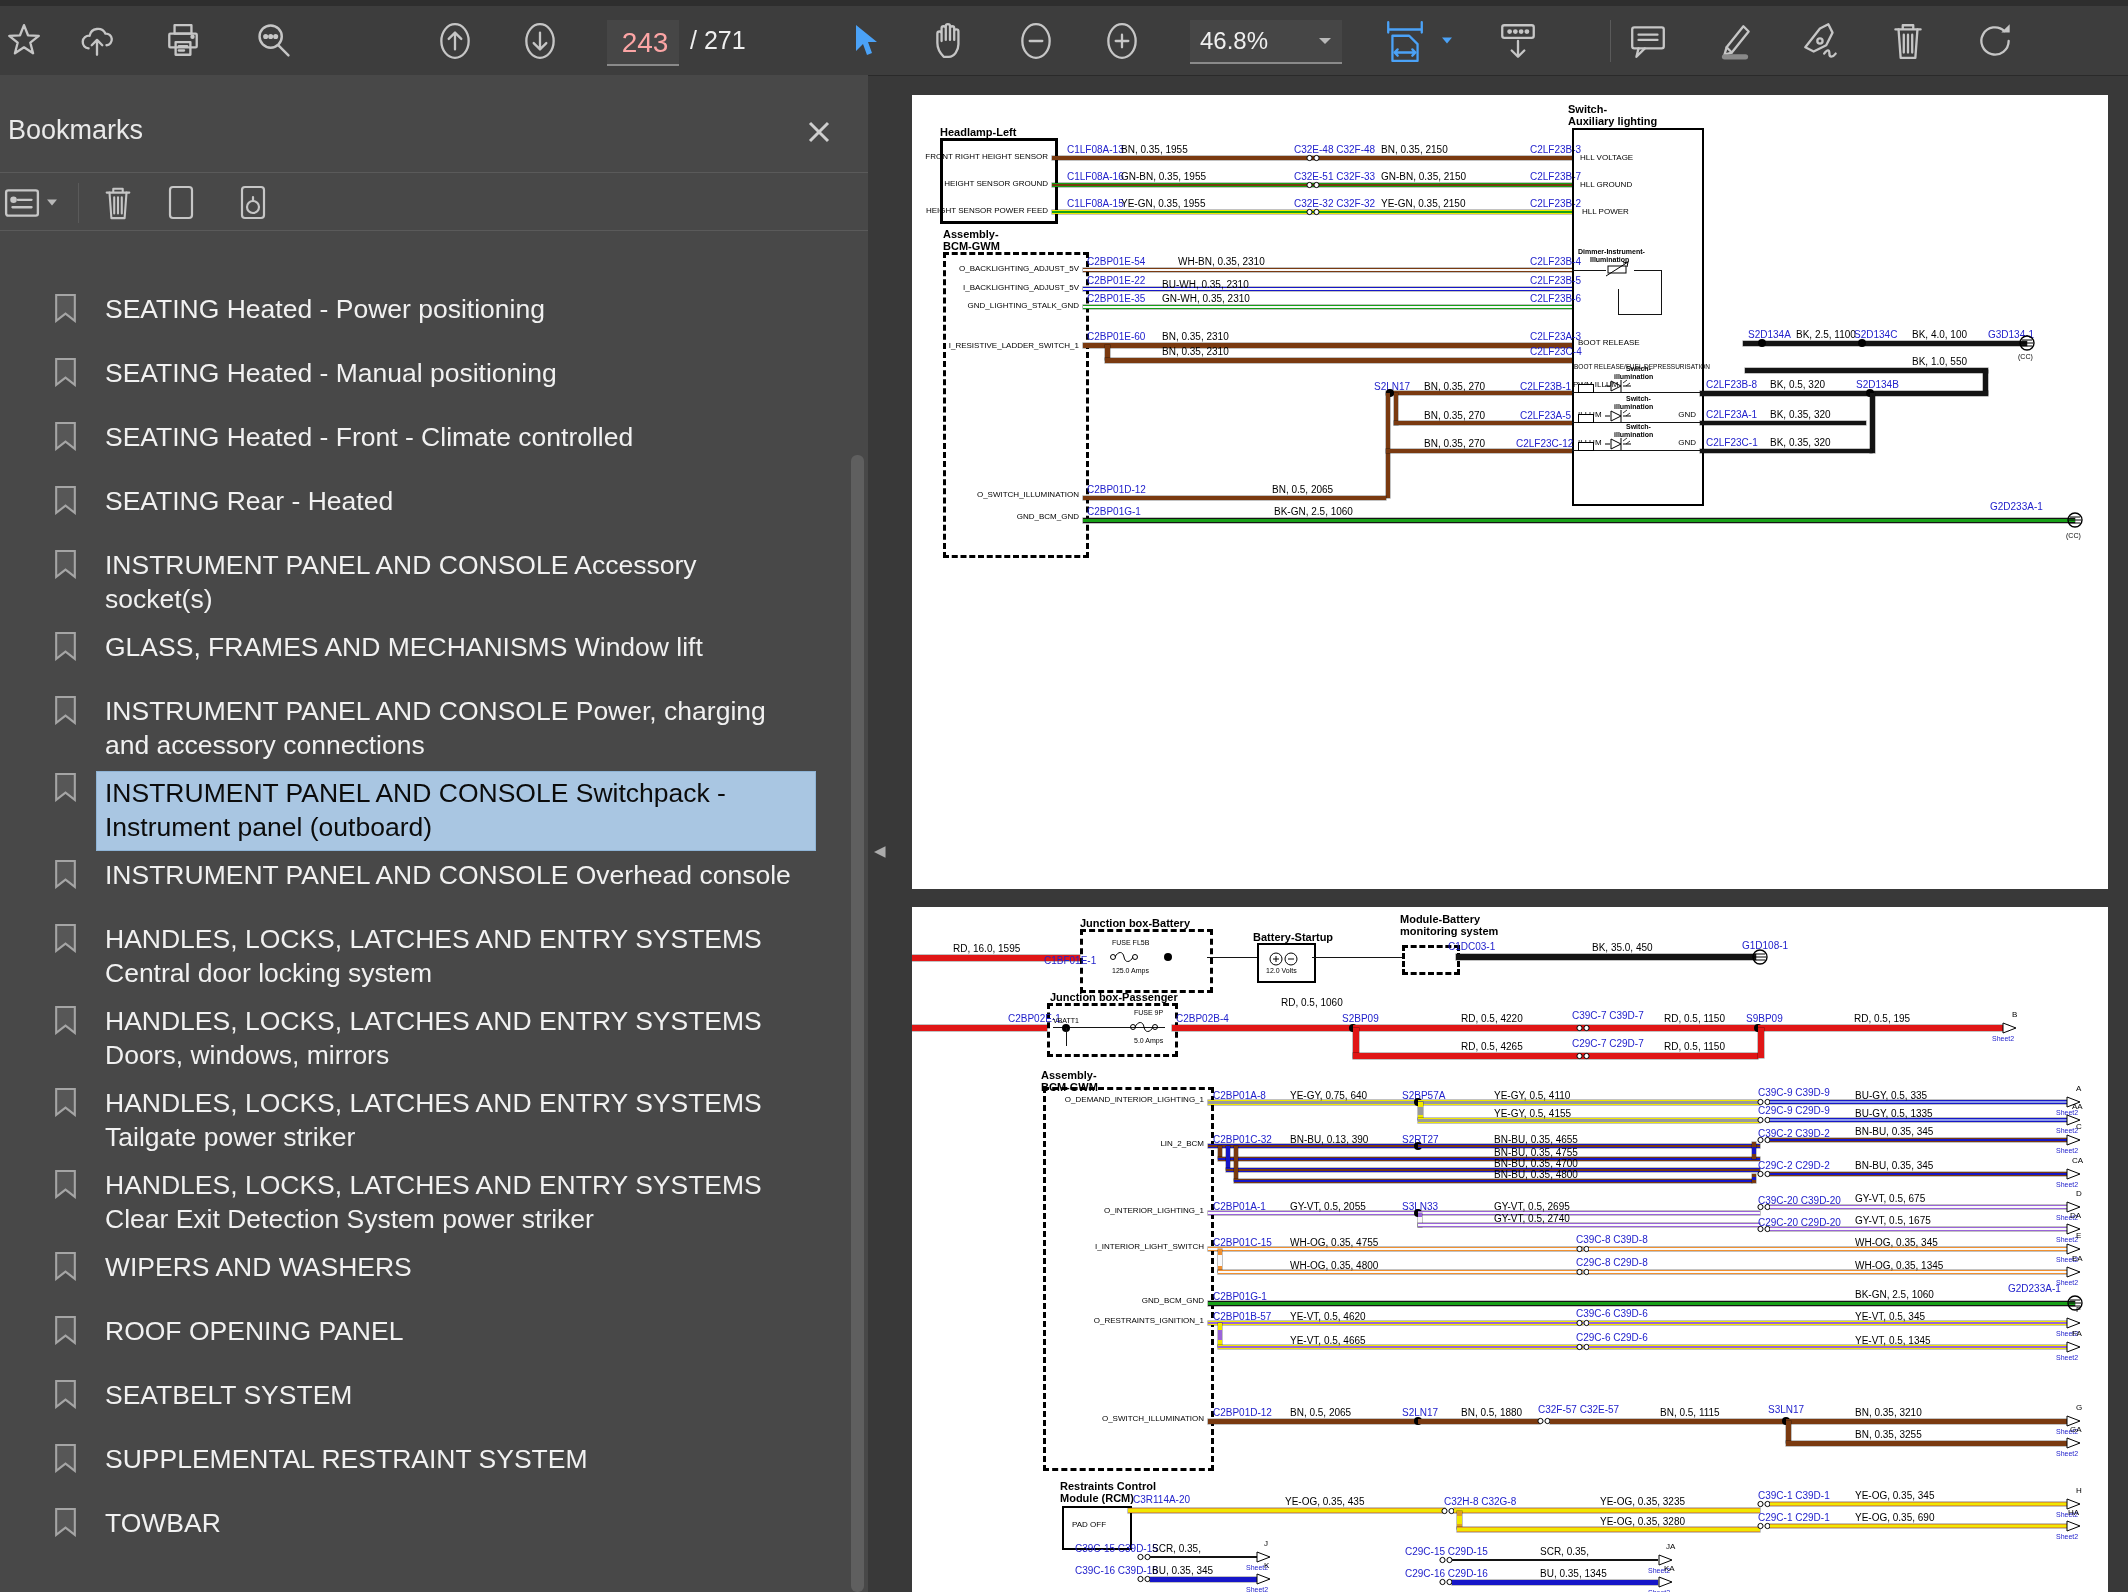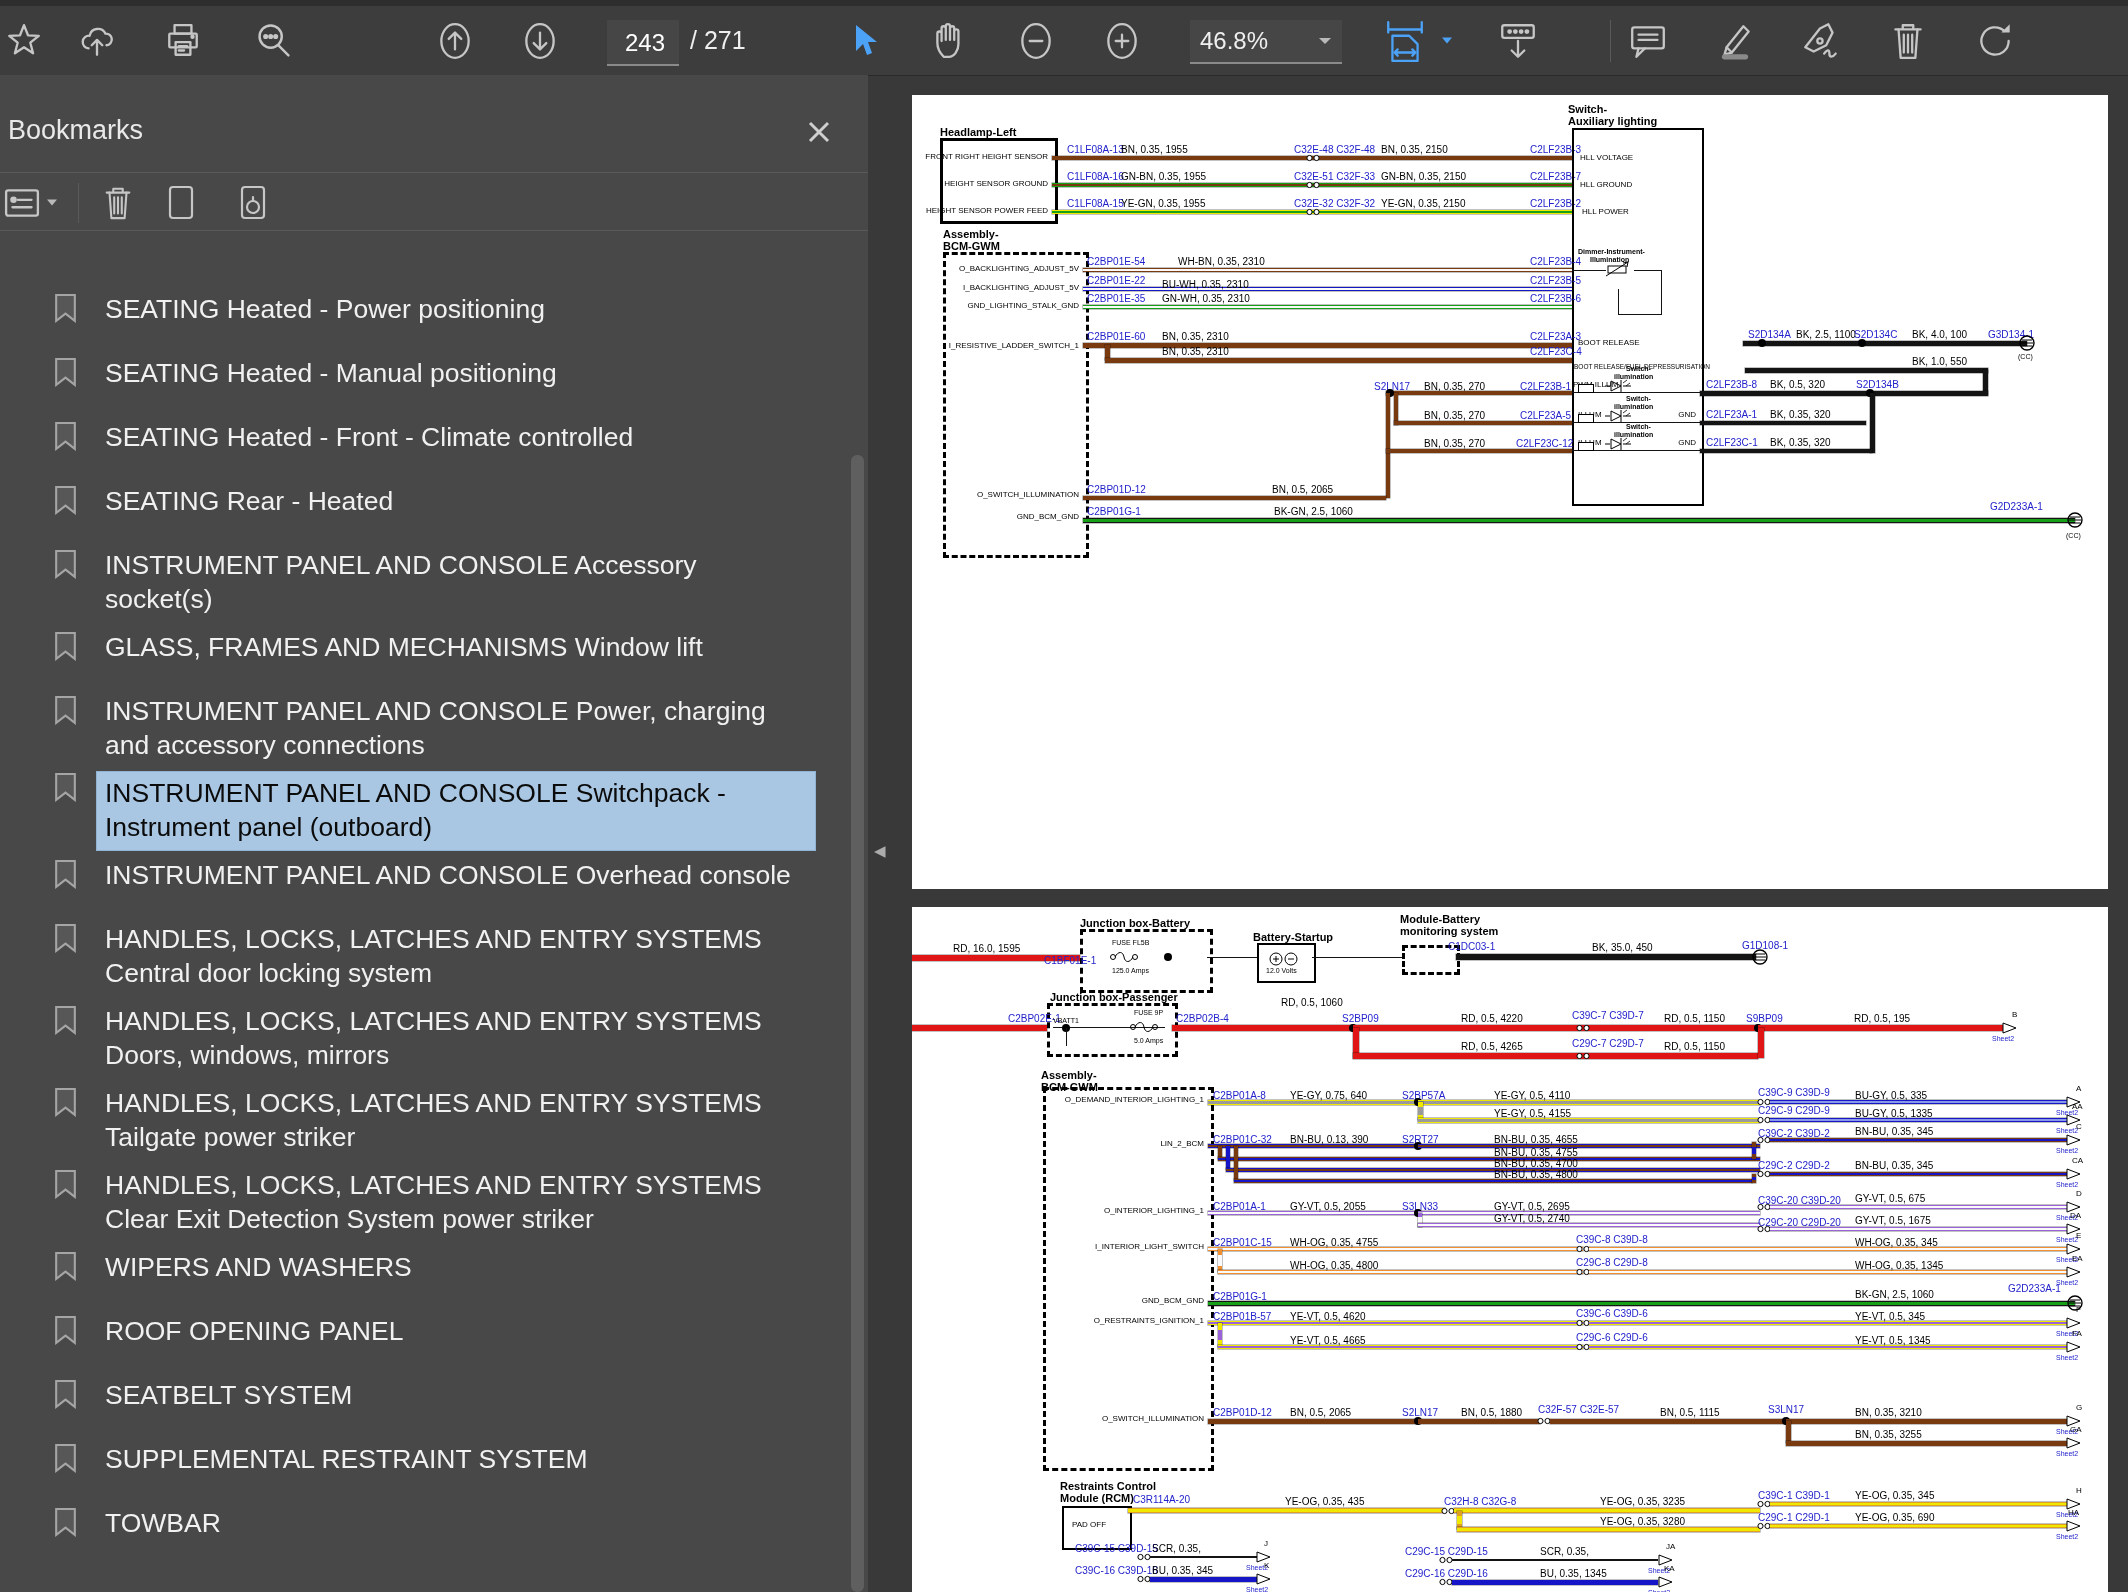--- a/index.html
+++ b/index.html
@@ -8,22 +8,22 @@
   
   .topstrip{position:absolute;left:0;top:0;width:2128px;height:6px;background:#2e2e2e;}
   .toolbar{position:absolute;left:0;top:6px;width:2128px;height:69px;background:#3d3d3d;
     border-bottom:1px solid #2a2a2a;}
   .tb{position:absolute;top:50%;transform:translate(-50%,-50%);background:none;border:none;
     padding:0;cursor:pointer;line-height:0;}
   .tb svg{stroke:#c6c6c6;fill:none;stroke-width:2.2;stroke-linecap:round;stroke-linejoin:round;}
   .tbsep{position:absolute;top:14px;width:1px;height:42px;background:#5a5a5a;}
   .pagebox{position:absolute;left:607px;top:14px;width:72px;height:44px;background:#464646;
     border-bottom:2px solid #8a8a8a;}
-  .pagebox input{width:100%;height:100%;background:transparent;border:none;color:#ffffff;
-    font-size:24px;text-align:center;font-family:"Liberation Sans",sans-serif;}
+  .pagebox input{width:100%;height:100%;background:transparent;border:none;color:#fca5a5;
+    font-size:28px;text-align:center;font-family:"Liberation Sans",sans-serif;}
   .pagetotal{position:absolute;left:690px;top:20px;color:#efefef;font-size:25px;}
   .zoombox{position:absolute;left:1190px;top:14px;width:152px;height:44px;background:#464646;
     border-bottom:2px solid #8a8a8a;color:#efefef;font-size:24px;display:flex;align-items:center;
     justify-content:space-between;padding:0 10px;box-sizing:border-box;cursor:pointer;}
   
   .sidebar{position:absolute;left:0;top:75px;width:868px;height:1517px;background:#484848;}
   .sb-title{position:absolute;left:8px;top:40px;font-size:27px;color:#e9e9e9;}
   .sb-close{position:absolute;left:800px;top:40px;width:34px;height:34px;background:none;border:none;
     cursor:pointer;line-height:0;}
   .sb-close svg{stroke:#cfcfcf;stroke-width:3;}

